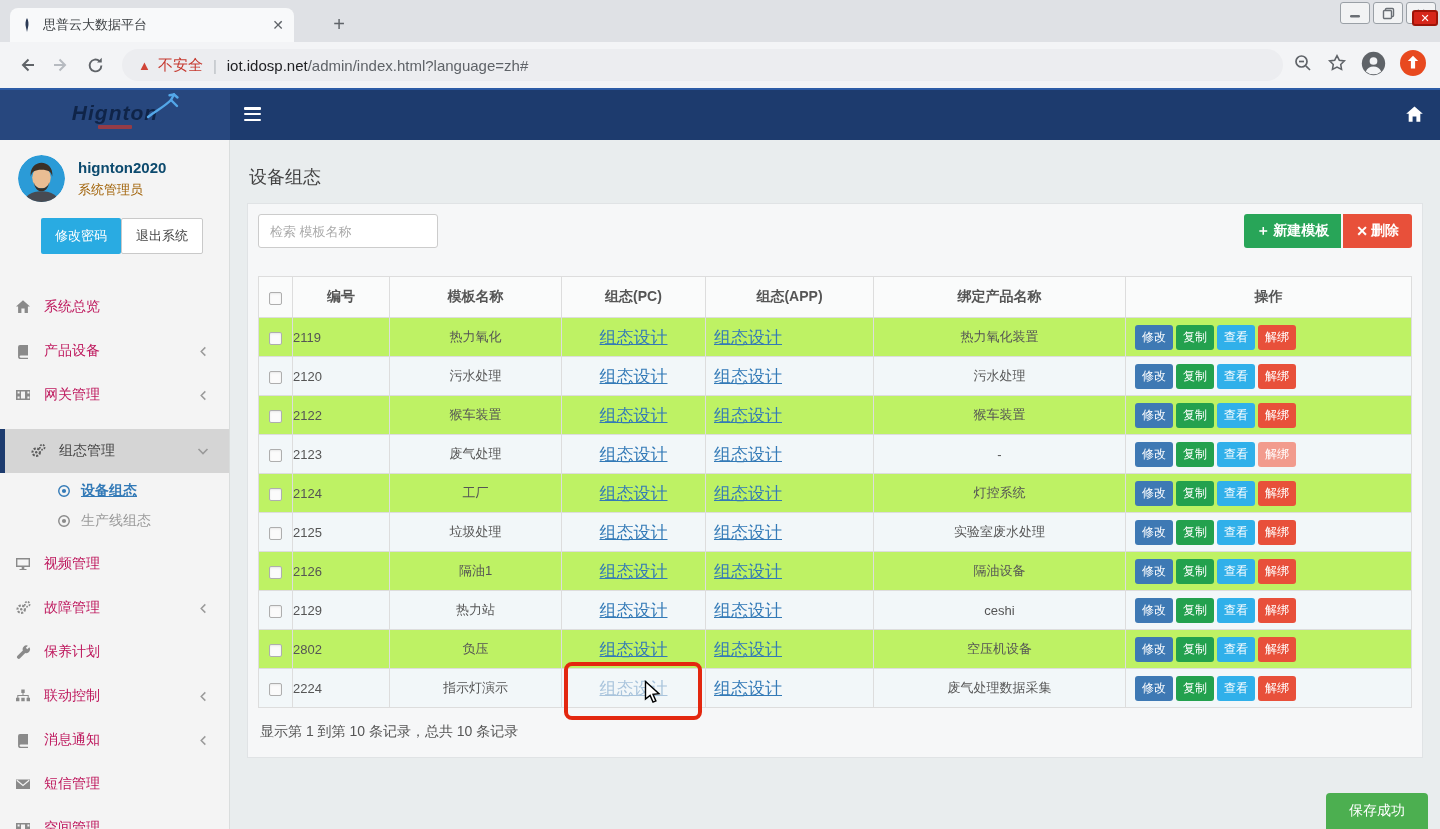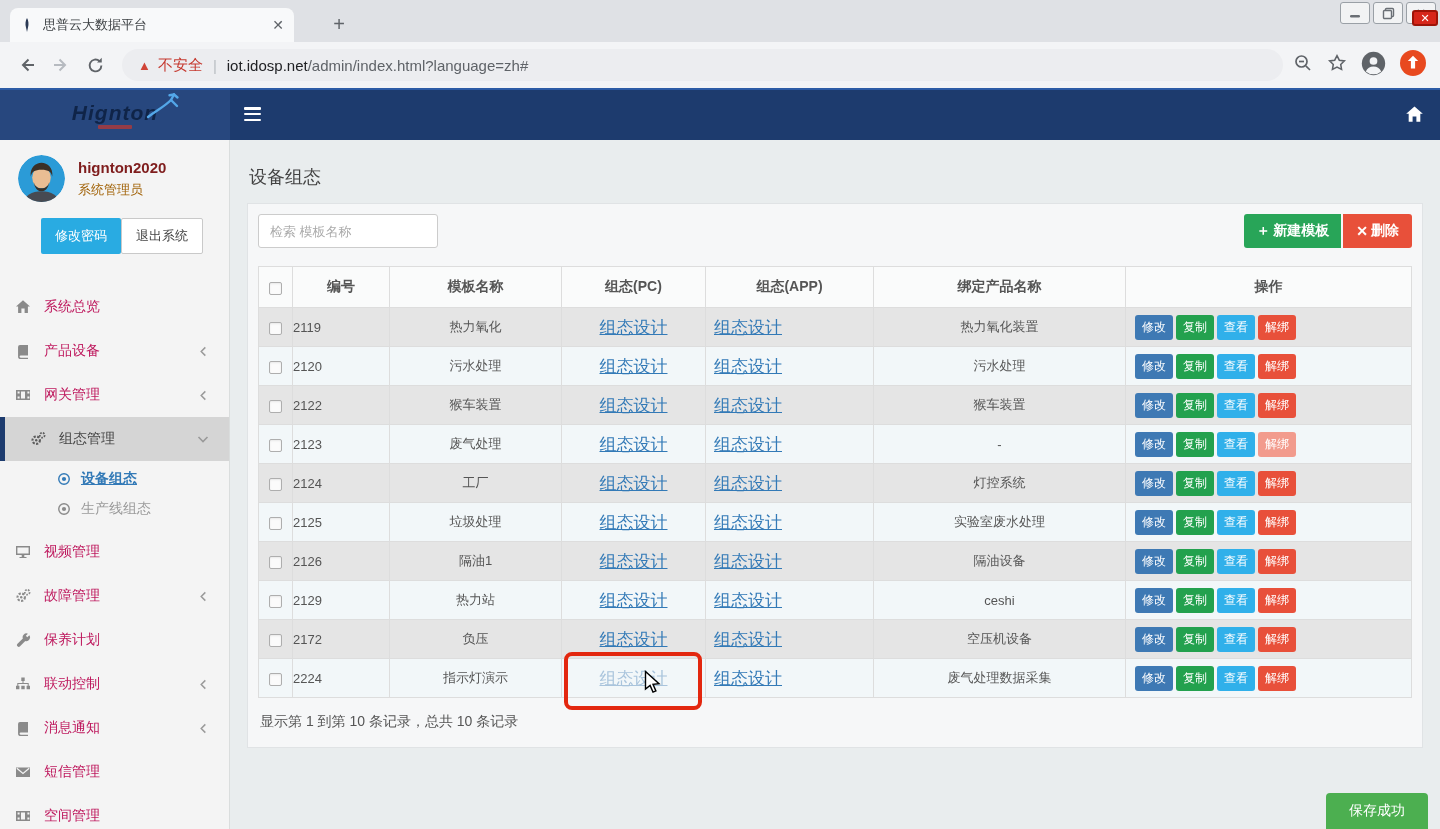--- a/index.html
+++ b/index.html
@@ -44,31 +44,31 @@
   .logo-deer { position:absolute; right:-26px; top:-12px; }
   .logo-sub { width:34px; height:4px; background:#b03a3a; opacity:.8; margin-top:2px; border-radius:1px; }
   .hamburger { position:absolute; left:244px; top:17px; width:17px; height:14px; display:flex; flex-direction:column; justify-content:space-between; cursor:pointer; }
   .hamburger span { height:2.5px; background:#fff; border-radius:1px; }
   .nav-home { position:absolute; right:16px; top:15px; display:flex; cursor:pointer; }
 
   
   .sidebar { position:absolute; top:140px; left:0; width:230px; bottom:0; background:#f4f4f4; border-right:1px solid #dadddd; }
   .user-block { display:flex; gap:13px; padding:15px 16px 0 18px; align-items:center; }
   .avatar { width:47px; height:47px; border-radius:50%; overflow:hidden; flex:none; }
-  .user-name { font-size:15px; font-weight:bold; color:#7f1d1d; }
+  .user-name { font-size:15px; font-weight:bold; color:#0c4a6e; }
   .user-role { font-size:13px; color:#a16207; margin-top:5px; }
   .user-actions { display:flex; justify-content:flex-end; padding:16px 26px 0 21px; }
   .btn-password { background:#29abe2; color:#fff; border:none; border-radius:2px; font-size:13px; padding:8px 14px; cursor:pointer; }
   .btn-logout { background:#fff; color:#444; border:1px solid #c9c9c9; border-radius:2px; font-size:13px; padding:8px 14px; cursor:pointer; }
   .menu { margin-top:31px; }
   .menu-item { height:44px; display:flex; align-items:center; padding-left:14px; color:#be185d; font-size:14px;
                position:relative; cursor:pointer; }
   .menu-item .mi-icon { width:18px; margin-right:12px; color:#8a8a8a; display:flex; justify-content:center; }
   .menu-item .chev { position:absolute; right:20px; color:#9a9a9a; display:flex; }
-  .menu-item.active { background:#d5d5d5; border-left:5px solid #1d3b6e; padding-left:24px; color:#474747; }
+  .menu-item.active { background:#d5d5d5; border-left:5px solid #1d3b6e; padding-left:24px; color:#474747;margin-top:12px; }
   .menu-item.active .mi-icon { color:#5c5c5c; }
   .submenu { padding:3px 0 6px; }
   .sub-item { height:30px; display:flex; align-items:center; padding-left:57px; font-size:14px; color:#9a9a9a; cursor:pointer; }
   .sub-item .dot { margin-right:10px; display:flex; color:#8a8a8a; }
   .sub-item.active { color:#337ab7; font-weight:bold; }
   .sub-item.active .dot { color:#337ab7; }
   .sub-item.active .sub-label { text-decoration:underline; }
 
   
   .content { position:absolute; left:230px; right:0; top:140px; bottom:0; background:#e9edee; padding:0 17px; }
@@ -77,21 +77,21 @@
   .search-input { width:180px; height:34px; border:1px solid #ccc; border-radius:3px; background:#fff;
                   font-size:13px; color:#555; padding:0 11px; font-family:inherit; }
   .search-input::placeholder { color:#aaa; }
   .panel-actions { position:absolute; right:10px; top:10px; display:flex; }
   .btn-new { background:#28a558; color:#fff; border:none; border-radius:3px 0 0 3px; font-size:14px; font-weight:bold;
              padding:8px 12px; display:flex; align-items:center; gap:3px; cursor:pointer; }
   .btn-del { background:#e8503a; color:#fff; border:none; border-radius:0 3px 3px 0; font-size:14px; font-weight:bold;
              padding:8px 13px; margin-left:2px; display:flex; align-items:center; gap:3px; cursor:pointer; }
   .btn-glyph { font-size:14px; font-weight:bold; }
 
-  .grid { width:100%; border-collapse:collapse; background:#e5e5e5; margin-top:18px; table-layout:fixed;border-radius:32px; }
+  .grid { width:100%; border-collapse:collapse; background:#bef264; margin-top:28px; table-layout:fixed;border-radius:32px; }
   .grid th, .grid td { border:1px solid #ddd; }
   .grid th { height:41px; font-size:14px; font-weight:bold; color:#555; text-align:center; background:#fafbfb; }
   .grid td { height:39px; font-size:13px; color:#555; text-align:center; padding:0 8px; }
   .grid tbody tr:nth-child(even) td { background:#f2f7f9; }
   td.c-id { text-align:left; padding-left:0; }
   td.c-app { text-align:left; }
   td.c-ops { text-align:left; padding-left:9px; }
   a.cfg { color:#337ab7; text-decoration:underline; font-size:17px; cursor:pointer; }
   a.cfg.disabled { color:#a9c4dc; }
   .cbx { display:inline-block; width:13px; height:13px; border:1px solid #aeaeae; border-radius:2px;
@@ -497,21 +497,21 @@
               <td><span class="cbx"></span></td>
               <td class="c-id">2129</td>
               <td>热力站</td>
               <td class="c-pc"><a class="cfg">组态设计</a></td>
               <td class="c-app"><a class="cfg">组态设计</a></td>
               <td>ceshi</td>
               <td class="c-ops"><span class="op op-edit">修改</span><span class="op op-copy">复制</span><span class="op op-view">查看</span><span class="op op-unbind">解绑</span></td>
             </tr>
             <tr>
               <td><span class="cbx"></span></td>
-              <td class="c-id">2172</td>
+              <td class="c-id">2802</td>
               <td>负压</td>
               <td class="c-pc"><a class="cfg">组态设计</a></td>
               <td class="c-app"><a class="cfg">组态设计</a></td>
               <td>空压机设备</td>
               <td class="c-ops"><span class="op op-edit">修改</span><span class="op op-copy">复制</span><span class="op op-view">查看</span><span class="op op-unbind">解绑</span></td>
             </tr>
             <tr>
               <td><span class="cbx"></span></td>
               <td class="c-id">2224</td>
               <td>指示灯演示</td>

